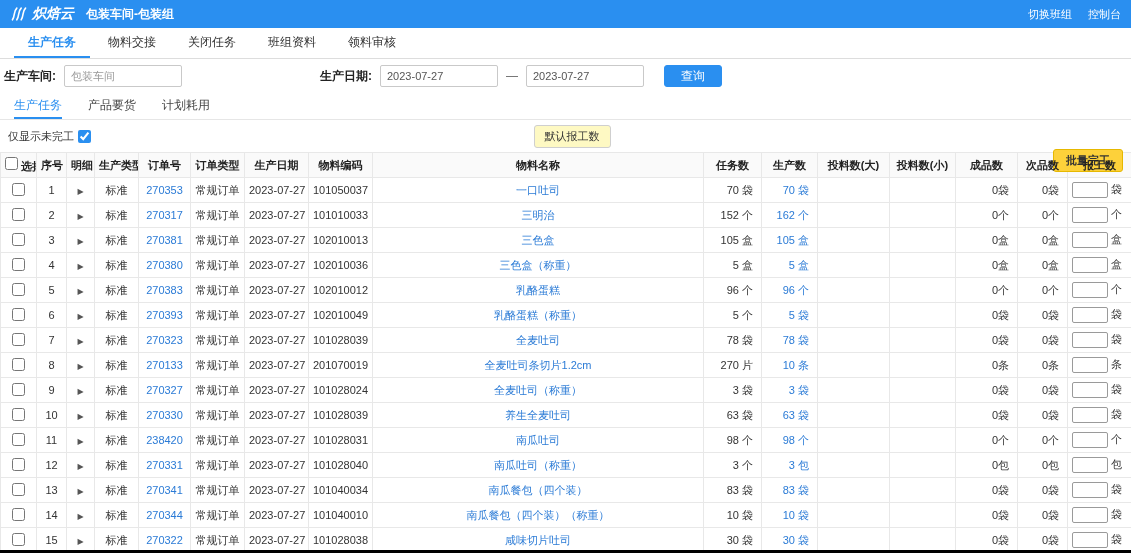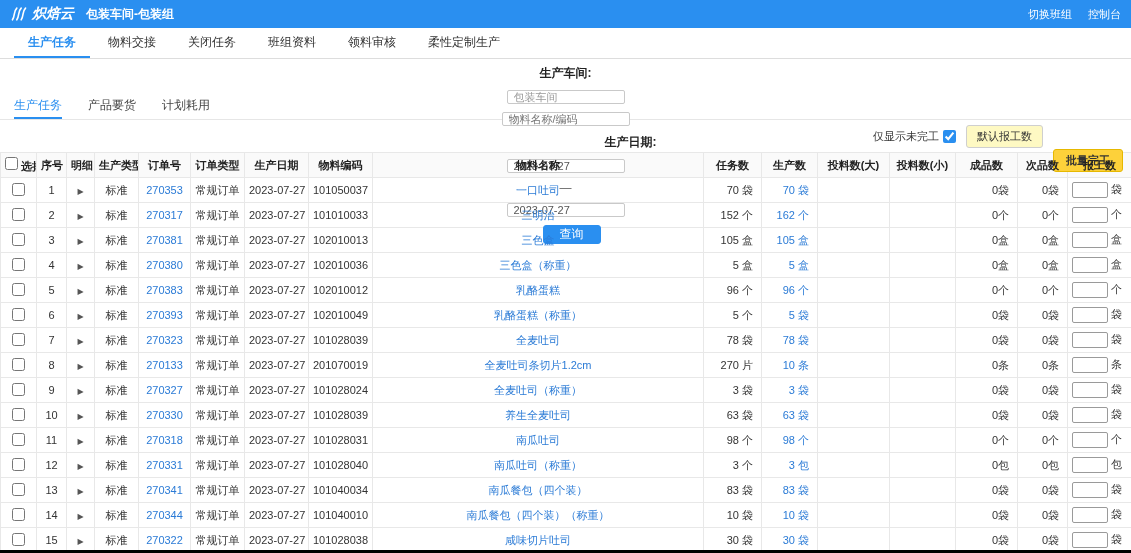--- a/index.html
+++ b/index.html
@@ -17,34 +17,34 @@
   .logo { display: flex; align-items: center; gap: 4px; font-size: 14px; font-weight: bold; font-style: italic; }
   .logo svg { display: block; }
   .workshop-name { font-size: 12px; font-weight: bold; }
   .topbar-right { margin-left: auto; display: flex; gap: 16px; font-size: 11px; }
   .topbar-right span { cursor: pointer; }
   
   .main-tabs { display: flex; border-bottom: 1px solid #ddd; height: 31px; align-items: stretch; padding-left: 14px; gap: 4px; }
   .main-tab { padding: 0 14px; display: flex; align-items: center; font-size: 12px; color: #333; cursor: pointer; border-bottom: 2px solid transparent; }
   .main-tab.active { color: #2a8ff0; border-bottom-color: #2a8ff0; font-weight: bold; }
   
-  .filter-row { display: flex; align-items: center; padding: 6px 26px; gap: 8px; height: 34px; flex-direction: column; }
+  .filter-row { display: flex; align-items: center; padding: 6px 4px; gap: 8px; height: 34px; }
   .filter-label { font-size: 12px; font-weight: bold; color: #222; }
   .filter-row input[type=text] { height: 22px; border: 1px solid #c9c9c9; border-radius: 2px; padding: 0 6px; font-size: 11px; font-family: inherit; color: #555; }
   .inp-workshop { width: 118px; color: #999 !important; }
   .inp-material { width: 128px; }
   .inp-date { width: 118px; }
   .date-sep { color: #666; }
   .btn-query { background: #2a8ff0; color: #fff; border: 1px solid #2a8ff0; border-radius: 3px; height: 22px; padding: 0 16px; font-size: 12px; cursor: pointer; margin-left: 12px; }
   
   .sub-tabs { display: flex; border-bottom: 1px solid #e6e6e6; height: 27px; padding-left: 14px; gap: 26px; align-items: stretch; }
   .sub-tab { display: flex; align-items: center; font-size: 12px; color: #444; cursor: pointer; border-bottom: 2px solid transparent; }
   .sub-tab.active { color: #2a8ff0; border-bottom-color: #2a8ff0; }
   
-  .toolbar { display: flex; align-items: center; justify-content: flex-end; gap: 10px; height: 32px; padding: 0 8px; }
+  .toolbar { display: flex; align-items: center; justify-content: space-between; gap: 10px; height: 32px; padding: 0 8px; }
   .chk-label { display: flex; align-items: center; gap: 4px; font-size: 11px; color: #333; cursor: pointer; }
   .chk-label input { accent-color: #2a8ff0; width: 13px; height: 13px; }
   .btn-default { background: #fef9c3; border: 1px solid #cfcfcf; border-radius: 3px; height: 23px; padding: 0 10px; font-size: 11px; color: #333; cursor: pointer; }
   .btn-batch { background: #fdd13a; border: 1px solid #e6b800; border-radius: 3px; height: 23px; padding: 0 12px; font-size: 11px; color: #333; font-weight: bold; cursor: pointer; margin-top: 48px; }
   
   table { width: 1131px; border-collapse: collapse; table-layout: fixed; font-size: 11px; }
   th, td { border: 1px solid #e8e8e8; height: 25px; padding: 0 4px; text-align: center; overflow: hidden; white-space: nowrap; }
   thead th { background: #fafafa; font-weight: bold; color: #222; }
   td.num { text-align: right; padding-right: 8px; }
   td.link, .link { color: #2b7bd6; cursor: pointer; }
@@ -75,27 +75,25 @@
     <span>控制台</span>
   </div>
 </div>
 
 <div class="main-tabs">
   <div class="main-tab active">生产任务</div>
   <div class="main-tab">物料交接</div>
   <div class="main-tab">关闭任务</div>
   <div class="main-tab">班组资料</div>
   <div class="main-tab">领料审核</div>
-  <div class="main-tab">柔性定制生产</div>
 </div>
 
 <div class="filter-row">
   <span class="filter-label">生产车间:</span>
   <input type="text" class="inp-workshop" value="包装车间" style="">
-  <input type="text" class="inp-material" placeholder="物料名称/编码" style="">
   <span class="filter-label" style="margin-left:130px;">生产日期:</span>
   <input type="text" class="inp-date" value="2023-07-27" style="">
   <span class="date-sep">—</span>
   <input type="text" class="inp-date" value="2023-07-27" style="">
   <button class="btn-query">查询</button>
 </div>
 
 <div class="sub-tabs">
   <div class="sub-tab active">生产任务</div>
   <div class="sub-tab">产品要货</div>
@@ -362,21 +360,21 @@
     <td class="report-cell">
       <input type="text" class="report-input" style=""><span class="unit">袋</span>
     </td>
   </tr>
 
   <tr>
     <td><input type="checkbox" style=""></td>
     <td>11</td>
     <td><span class="expand">▶</span></td>
     <td>标准</td>
-    <td class="link">270318</td>
+    <td class="link">238420</td>
     <td>常规订单</td>
     <td>2023-07-27</td>
     <td>101028031</td>
     <td class="link">南瓜吐司</td>
     <td class="num">98 个</td>
     <td class="num blue">98 个</td>
     <td class="num"></td>
     <td class="num"></td>
     <td class="num">0个</td>
     <td class="num">0个</td>

